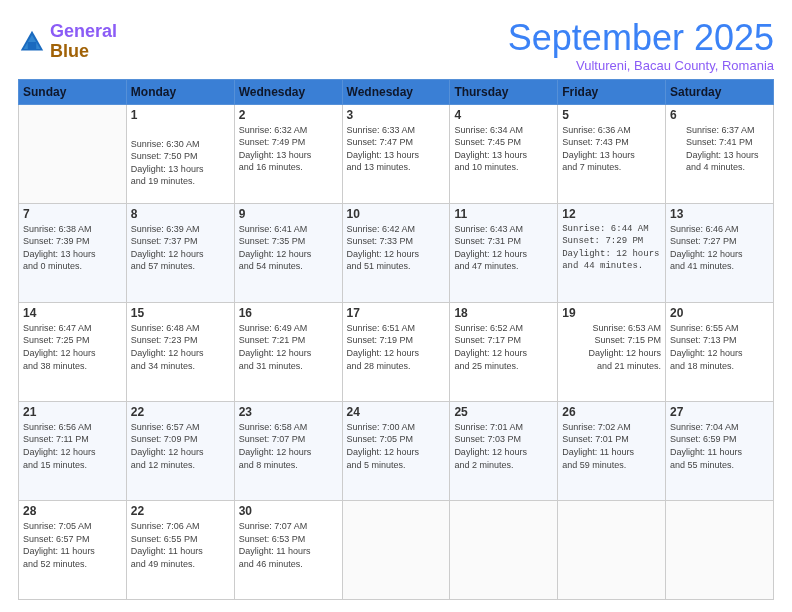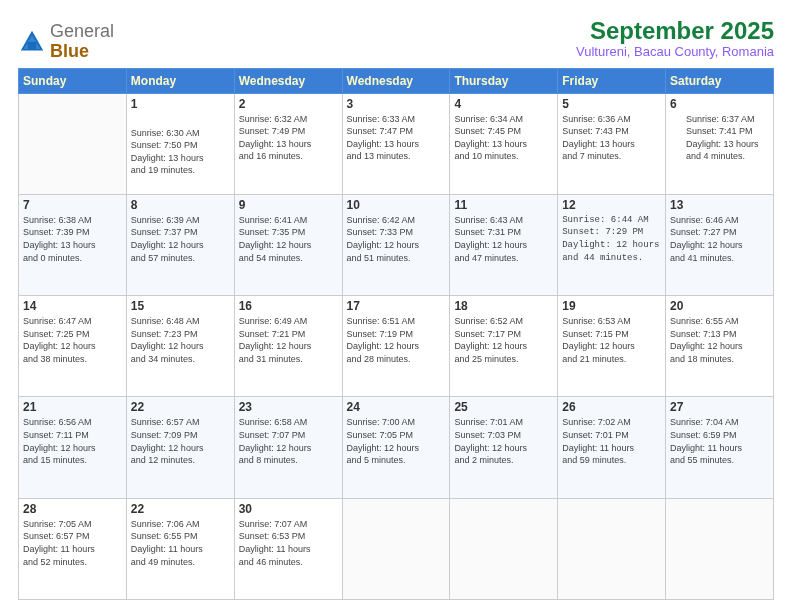--- a/index.html
+++ b/index.html
@@ -28,56 +28,56 @@
       align-items: center;
       margin-top: 4px;
     }
     .logo-text {
       display: flex;
       flex-direction: column;
       line-height: 1.1;
     }
     .logo-general {
       font-size: 18px;
-      font-weight: normal;
-      color: #737373;
+      font-weight: bold;
+      color: #8b5cf6;
     }
     .logo-blue {
       font-size: 18px;
       font-weight: bold;
       color: #a16207;
     }
     .logo-icon {
       width: 28px;
       height: 28px;
       margin-right: 4px;
     }
     .title-block {
       text-align: right;
     }
     .month-title {
-      font-size: 24px;
-      font-weight: 700;
-      color: #15803d;
+      font-size: 36px;
+      font-weight: 400;
+      color: #3b82f6;
       line-height: 1.1;
     }
     .subtitle {
       font-size: 13px;
       color: #8b5cf6;
     }
     .calendar {
       flex: 1;
       border: 1px solid #ccc;
       border-collapse: collapse;
       width: 100%;
       table-layout: fixed;
     }
     .calendar th {
       background: #3a7fd5;
-      color: #fef9c3;
+      color: #0f172a;
       font-size: 12px;
       font-weight: bold;
       padding: 5px 4px;
       text-align: left;
       border: 1px solid #5590d8;
     }
     .calendar td {
       vertical-align: top;
       border: 1px solid #ccc;
       padding: 3px 4px;
@@ -265,21 +265,21 @@
           </td>
           <td>
             <div class="day-num">18</div>
             <div class="day-info" style="white-space: pre-line;">Sunrise: 6:52 AM
 Sunset: 7:17 PM
 Daylight: 12 hours
 and 25 minutes.</div>
           </td>
           <td>
             <div class="day-num">19</div>
-            <div class="day-info" style="white-space: pre-line;">Sunrise: 6:53 AM
+            <div class="day-info" style="white-space: pre-line; text-align: right;">Sunrise: 6:53 AM
 Sunset: 7:15 PM
 Daylight: 12 hours
 and 21 minutes.</div>
           </td>
           <td>
             <div class="day-num">20</div>
             <div class="day-info" style="white-space: pre-line;">Sunrise: 6:55 AM
 Sunset: 7:13 PM
 Daylight: 12 hours
 and 18 minutes.</div>

